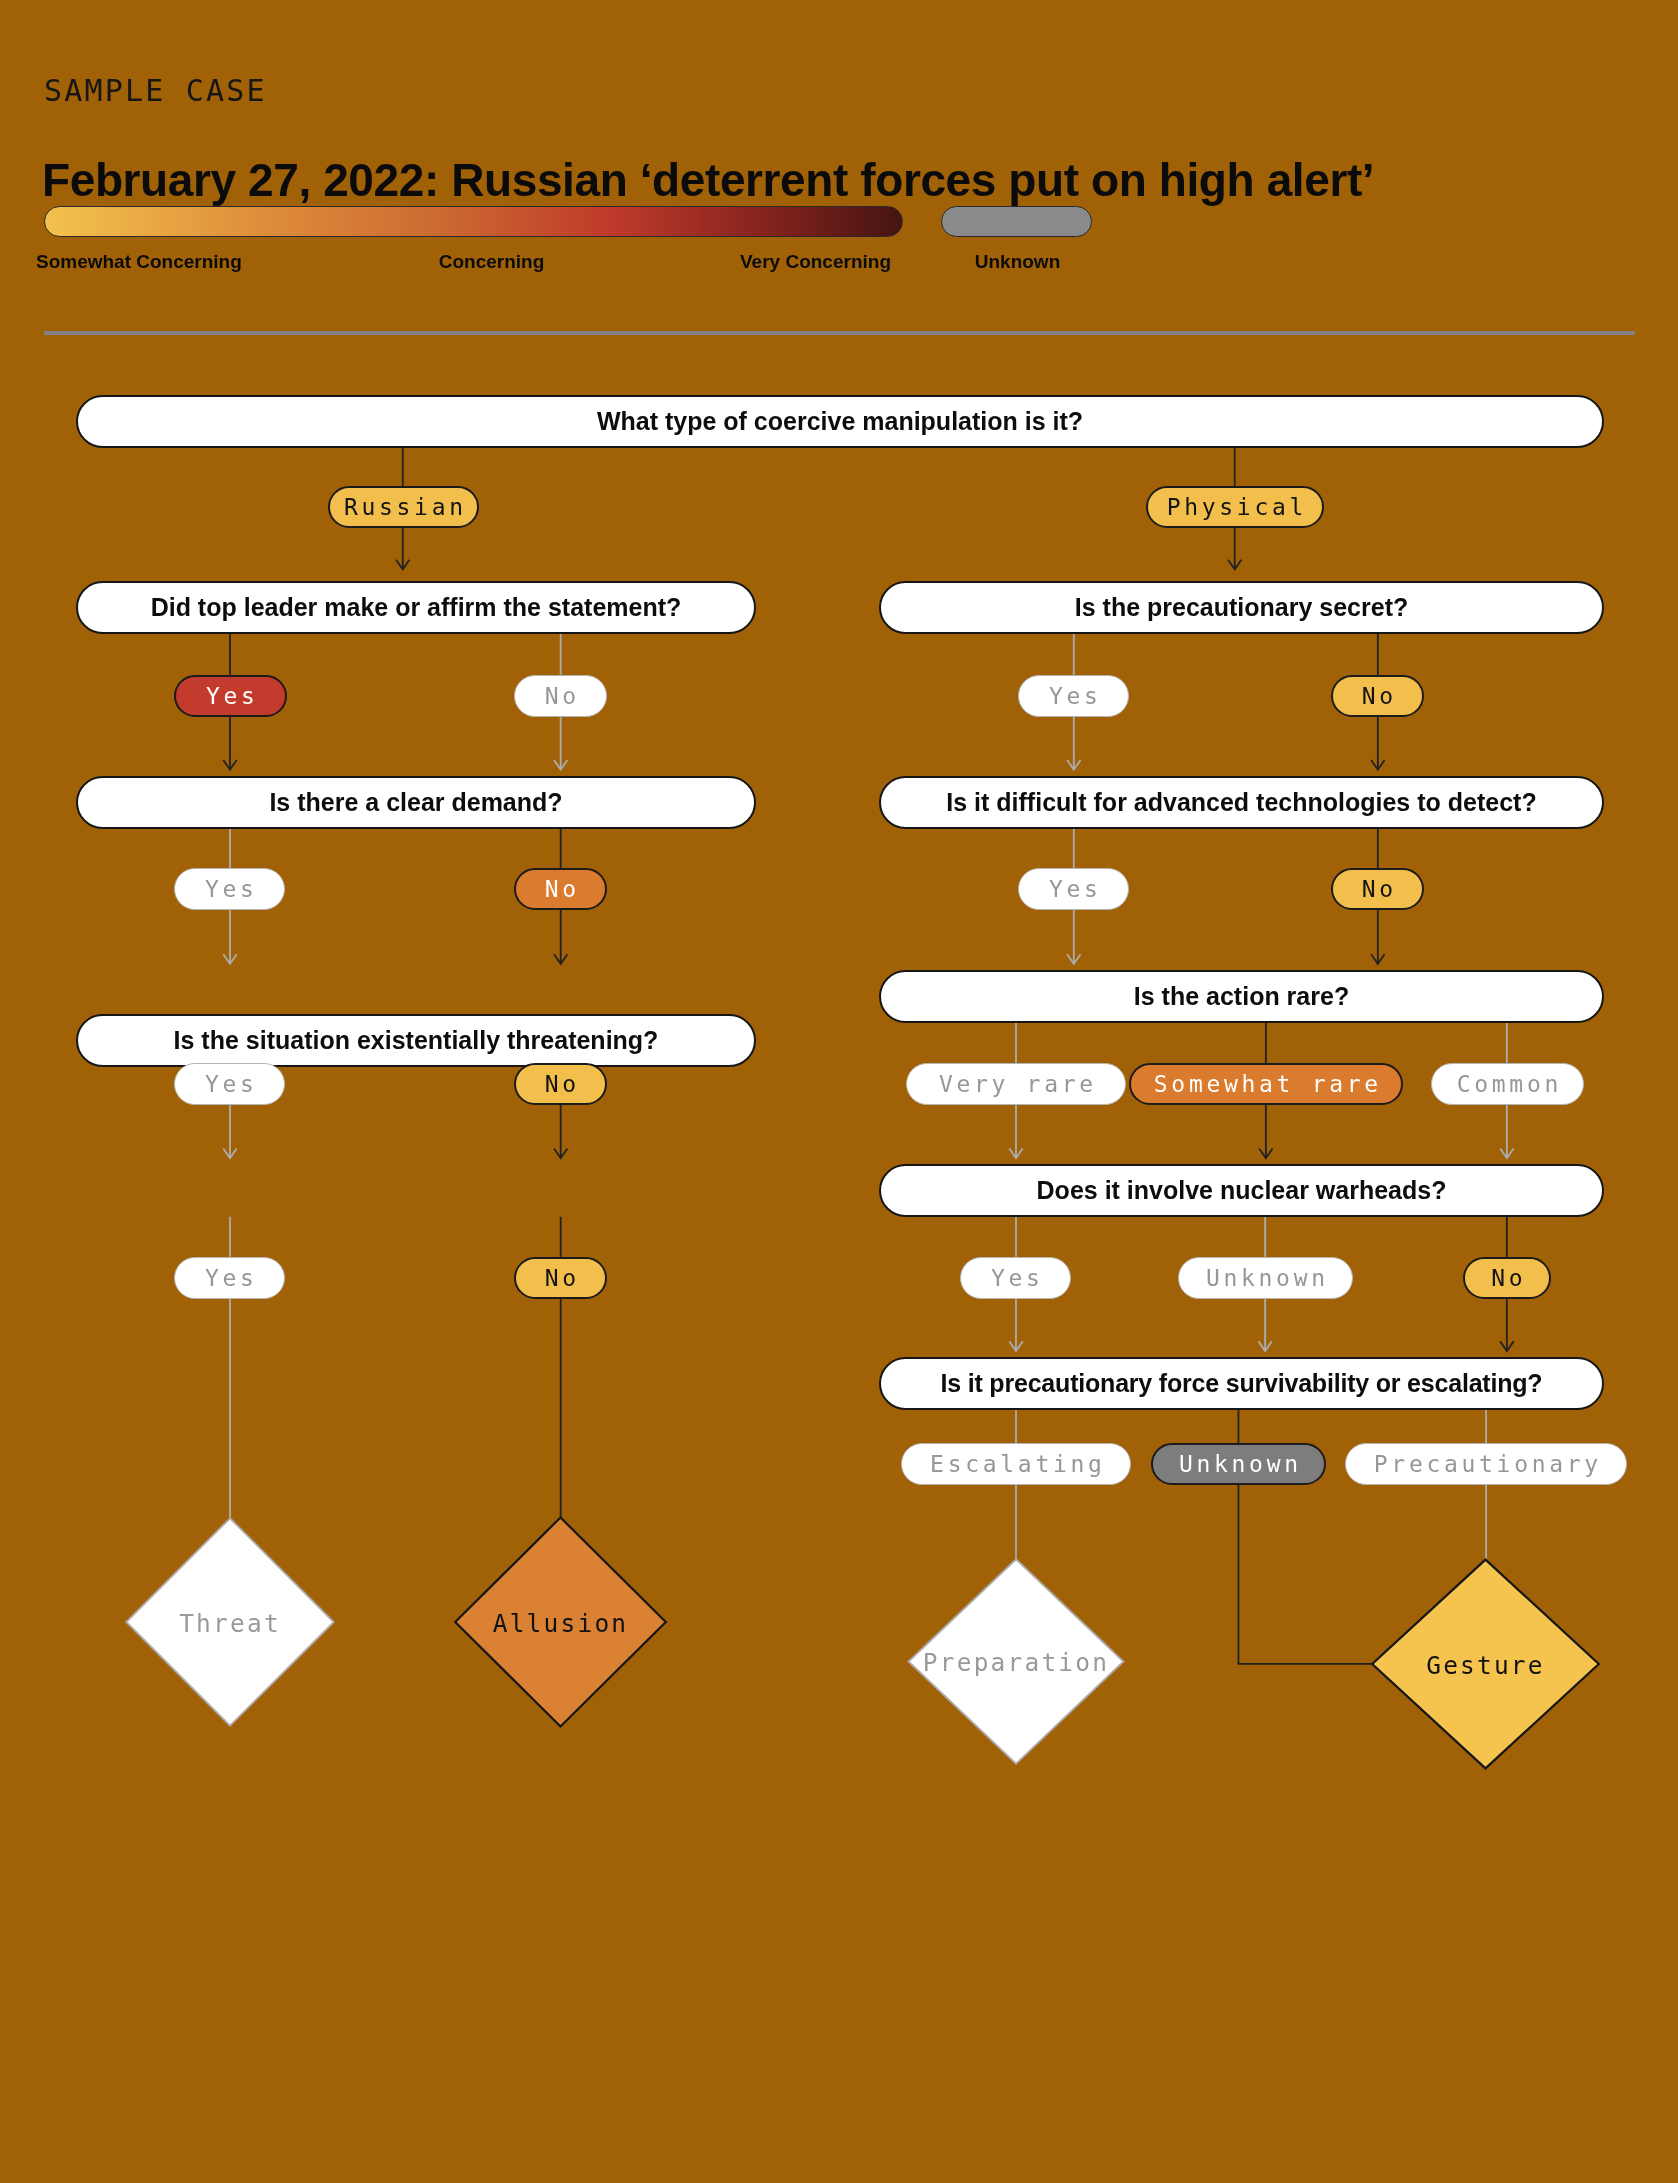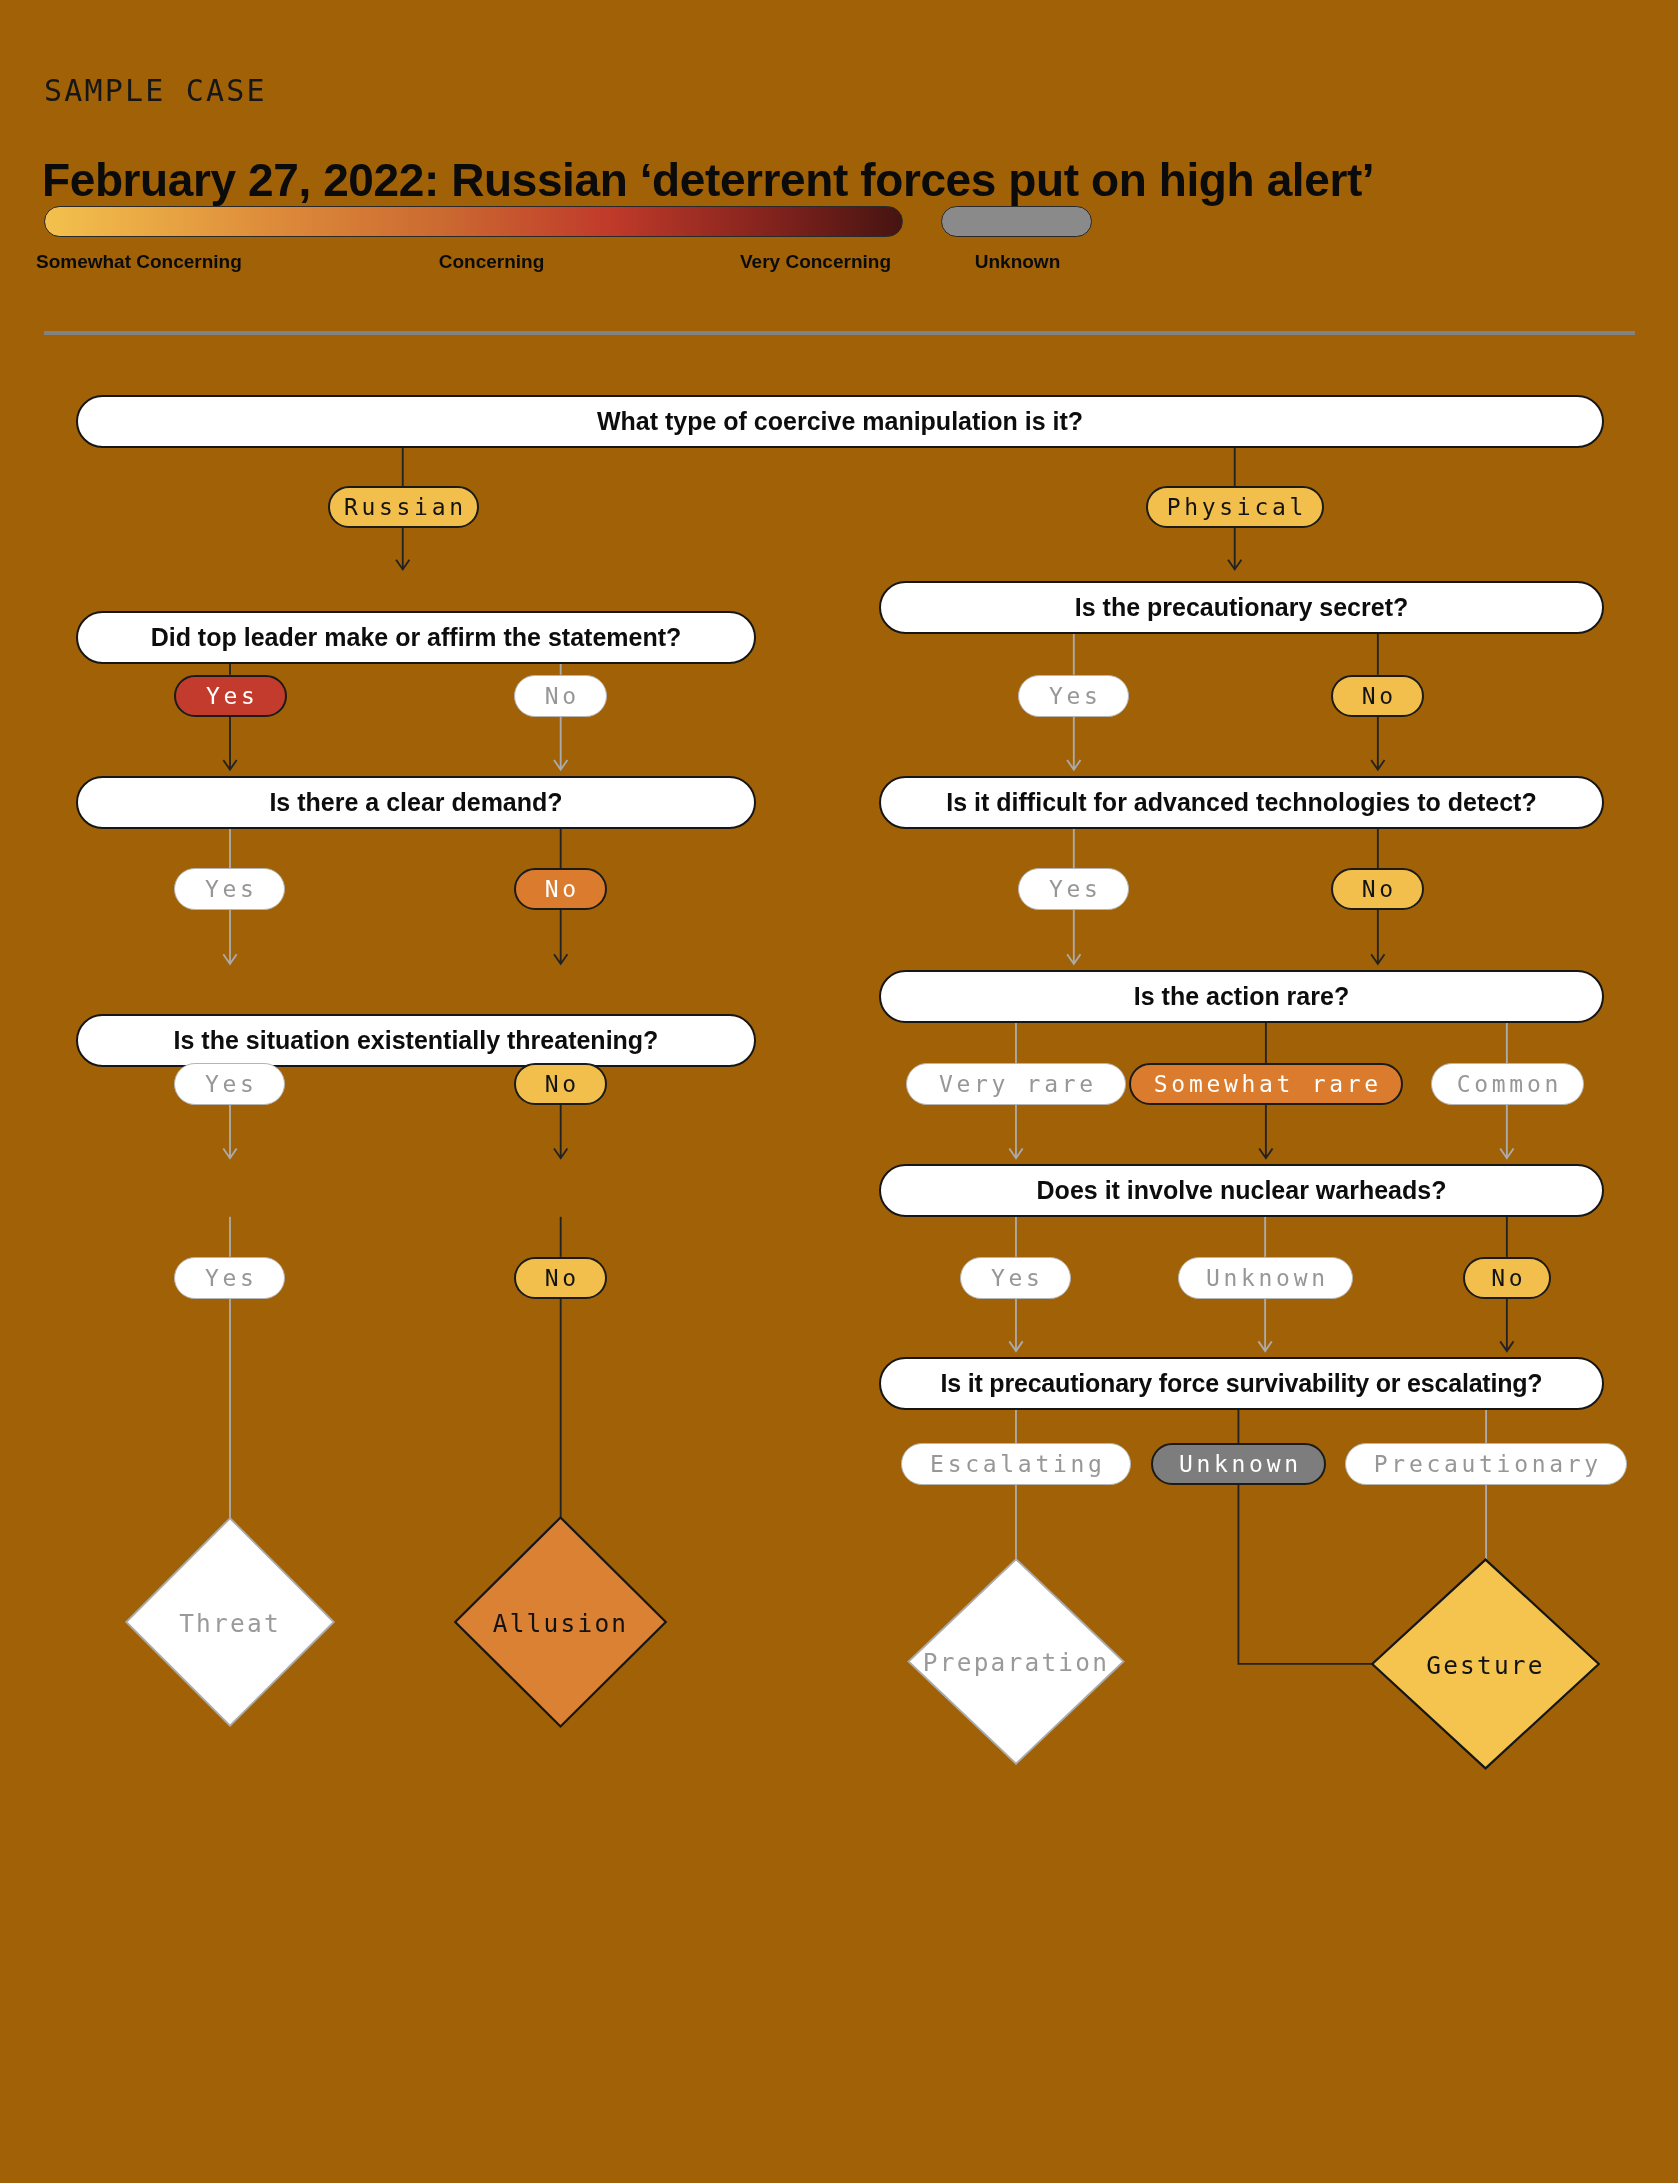--- a/index.html
+++ b/index.html
@@ -20,21 +20,21 @@
     font:700 19px "Liberation Sans",sans-serif;color:#0b0b0b;}
   #ll-somewhat{left:-9.6px;} #ll-concerning{left:343px;} #ll-very{left:667px;} #ll-unknown{left:869px;}
 
   #divider{left:44px;top:331px;width:1591px;height:3.7px;background:#828282;}
 
   
   .qbox{position:absolute;box-sizing:border-box;height:53px;background:#fff;border:2.2px solid #161616;
     border-radius:27px;display:flex;align-items:center;justify-content:center;text-align:center;
     font:700 25px "Liberation Sans",sans-serif;color:#0d0d0d;white-space:nowrap;z-index:2;}
   #q-root{left:76px;top:395px;width:1528px;}
-  #q-l1{left:76px;top:611px;width:680px;}
+  #q-l1{left:76px;top:581px;width:680px;}
   #q-l2{left:76px;top:776px;width:680px;}
   #q-l3{left:76px;top:1014px;width:680px;}
   #q-l4{left:76px;top:1164px;width:680px;}
   #q-r1{left:879px;top:581px;width:725px;}
   #q-r2{left:879px;top:776px;width:725px;}
   #q-r3{left:879px;top:970px;width:725px;}
   #q-r4{left:879px;top:1164px;width:725px;}
   #q-r5{left:879px;top:1357px;width:725px;letter-spacing:-0.2px;}
 
   

